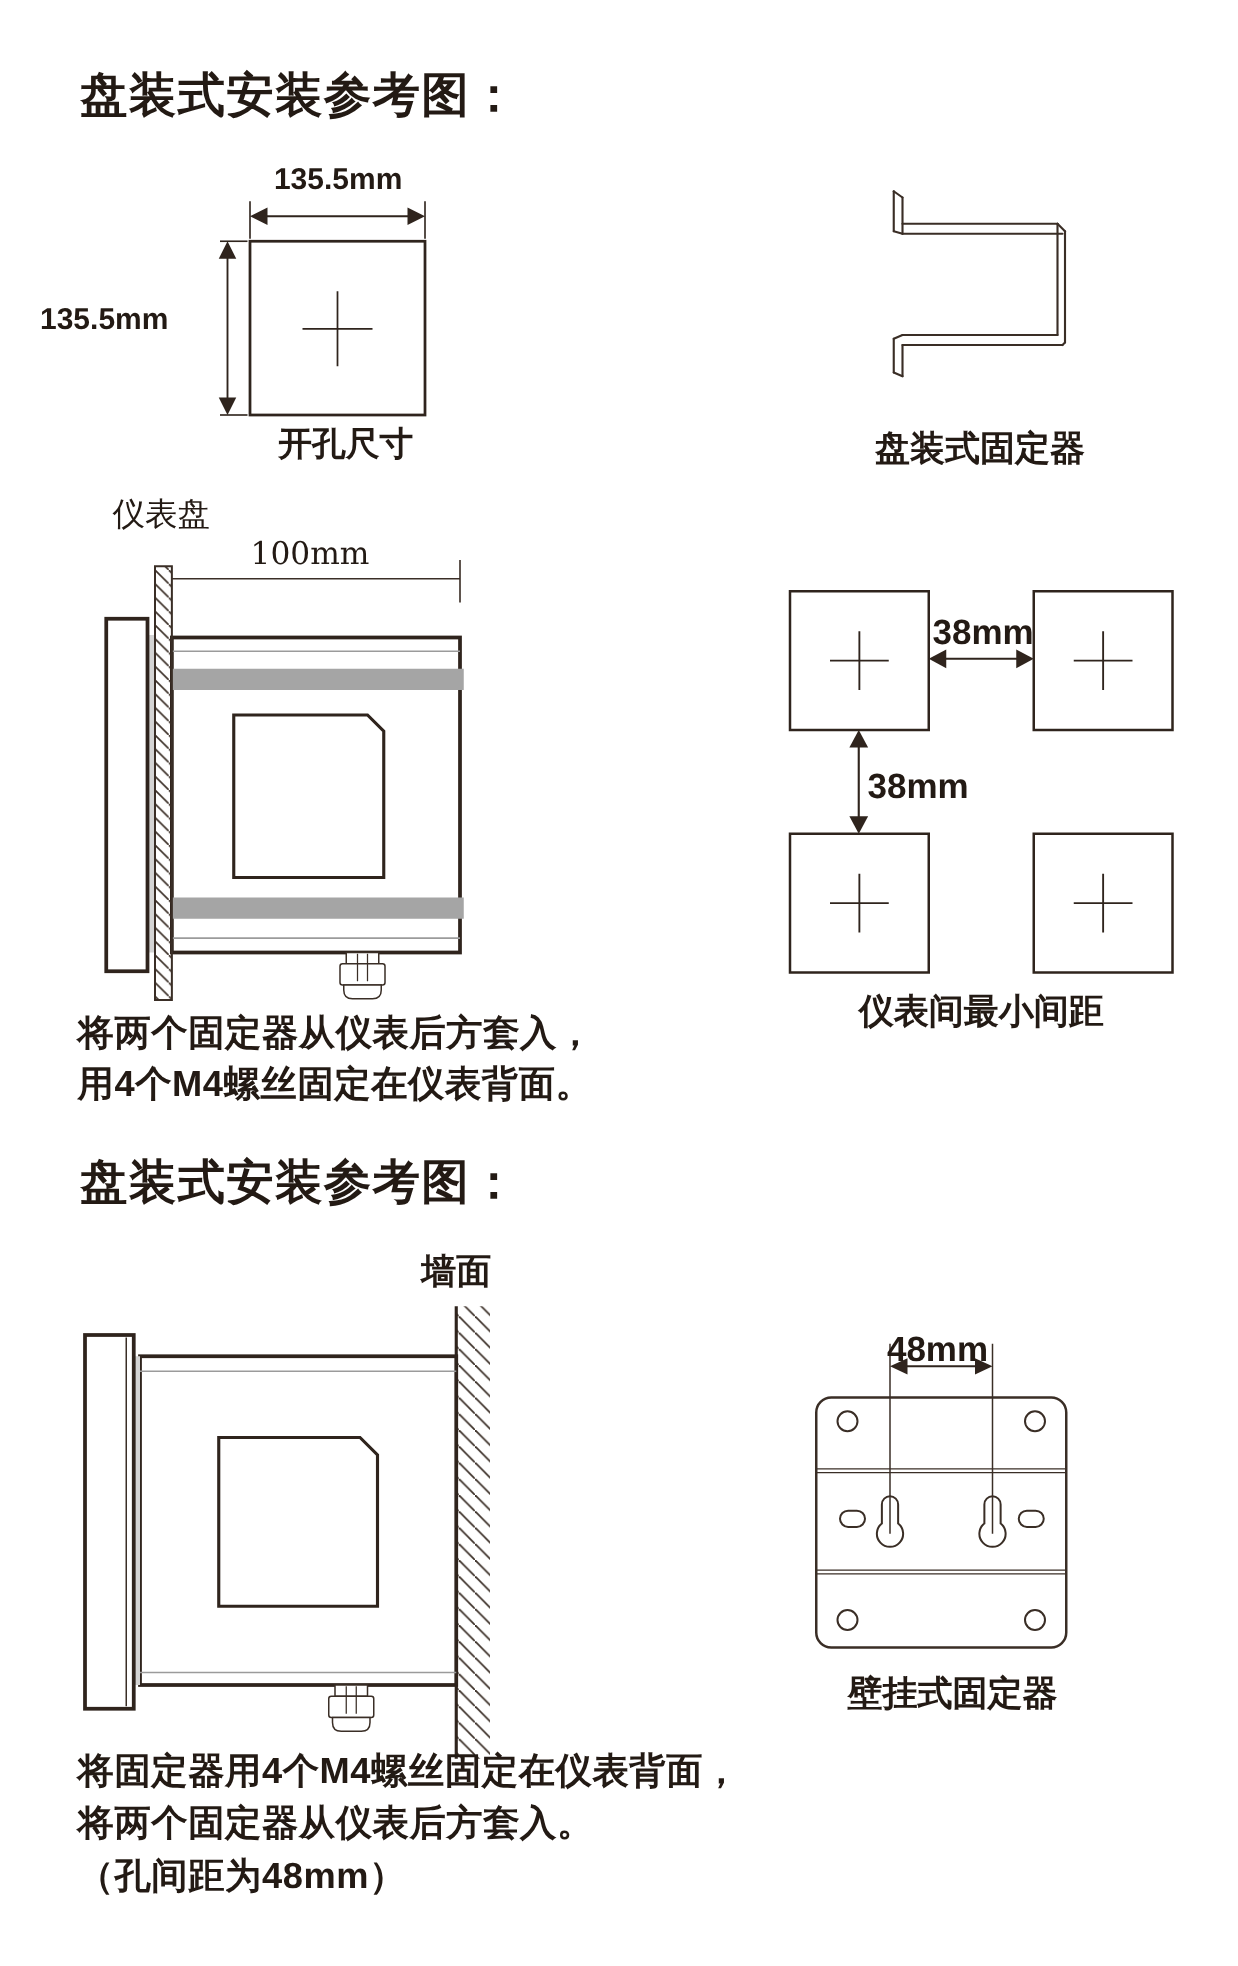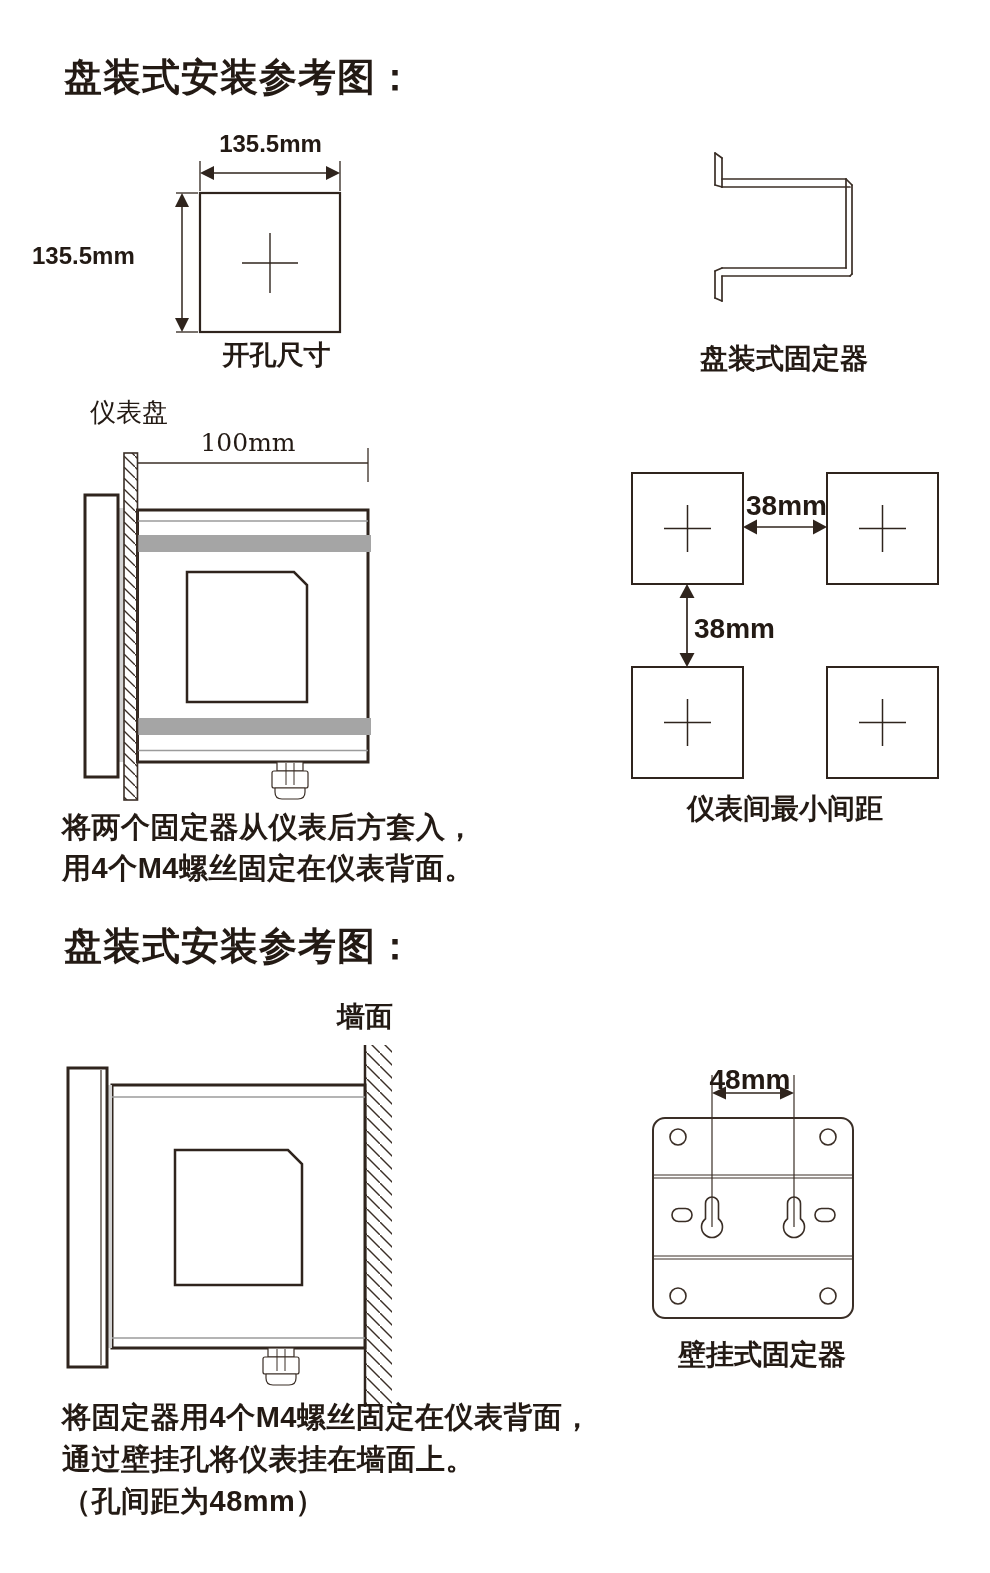--- a/index.html
+++ b/index.html
@@ -225,16 +225,16 @@
     <g>
       <line x1="70" y1="43" x2="146" y2="43" stroke="#2f241d" stroke-width="1.6"></line>
       <polygon points="67,43 81,36.5 81,49.5" fill="#2f241d"></polygon>
       <polygon points="149,43 135,36.5 135,49.5" fill="#2f241d"></polygon>
     </g>
   </svg>
   <div class="lbl dim-s ctr" style="left:700px;top:1053px;width:100px;margin-top:12px;">48mm</div>
   <div class="lbl cap ctr" style="left:672px;top:1340px;width:180px;font-size:28px;">壁挂式固定器</div>
 
   <div class="lbl note" style="left:62px;top:1402px;">将固定器用4个M4螺丝固定在仪表背面，</div>
-  <div class="lbl note" style="left:62px;top:1444px;">通过壁挂孔将仪表挂在墙面上。</div>
+  <div class="lbl note" style="left:62px;top:1444px;">将两个固定器从仪表后方套入。</div>
   <div class="lbl note" style="left:62px;top:1486px;text-align:center;">（孔间距为48mm）</div>
 
 </div>
 
 </body></html>

